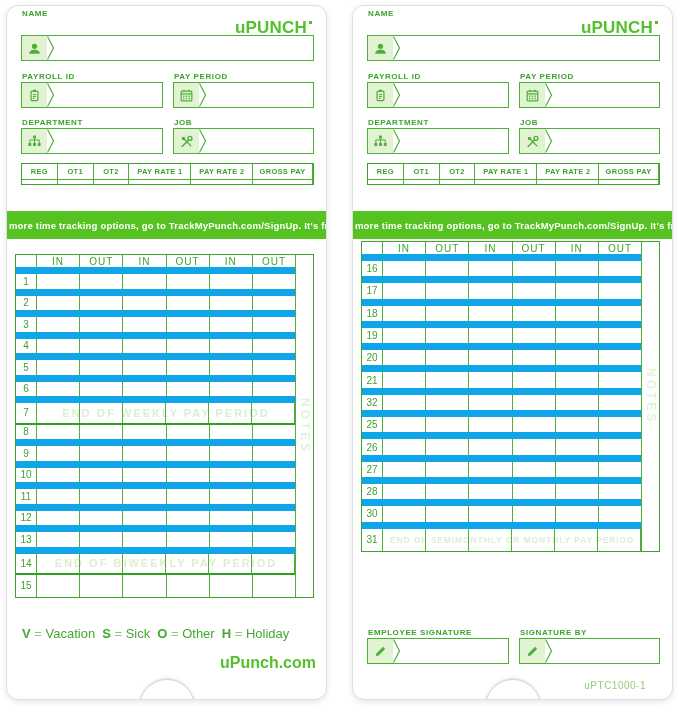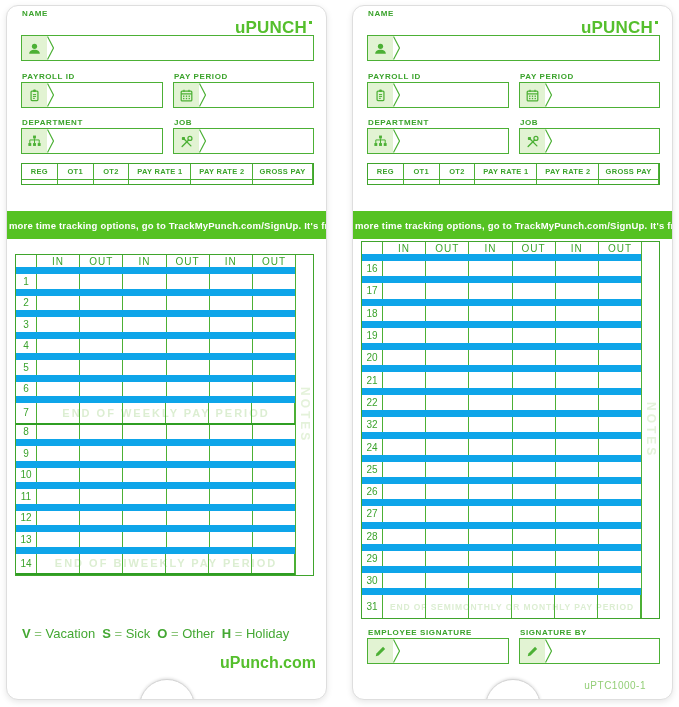--- a/index.html
+++ b/index.html
@@ -376,20 +376,29 @@
           <div class="trow divider">
             <div class="tnum">14</div>
             <div class="tcell"></div>
             <div class="tcell"></div>
             <div class="tcell"></div>
             <div class="tcell"></div>
             <div class="tcell"></div>
             <div class="tcell"></div>
             <div class="wm">END OF BIWEEKLY PAY PERIOD</div>
           </div>
+          <div class="trow">
+            <div class="tnum">15</div>
+            <div class="tcell"></div>
+            <div class="tcell"></div>
+            <div class="tcell"></div>
+            <div class="tcell"></div>
+            <div class="tcell"></div>
+            <div class="tcell"></div>
+          </div>
         </div>
       <div class="tg-notes">
         <span class="notes-text">NOTES</span>
       </div>
     </div>
 
     <div class="legend"><span class="leg-item"><span class="leg-code">V</span><span class="leg-eq"> = </span><span>Vacation</span></span><span class="leg-item"><span class="leg-code">S</span><span class="leg-eq"> = </span><span>Sick</span></span><span class="leg-item"><span class="leg-code">O</span><span class="leg-eq"> = </span><span>Other</span></span><span class="leg-item"><span class="leg-code">H</span><span class="leg-eq"> = </span><span>Holiday</span></span></div>
     <div class="website">uPunch.com</div>
     <div class="notch"></div>
   </div>
@@ -561,47 +570,29 @@
           <div class="trow">
             <div class="tnum">21</div>
             <div class="tcell"></div>
             <div class="tcell"></div>
             <div class="tcell"></div>
             <div class="tcell"></div>
             <div class="tcell"></div>
             <div class="tcell"></div>
           </div>
           <div class="trow">
-            <div class="tnum">22</div>
-            <div class="tcell"></div>
-            <div class="tcell"></div>
-            <div class="tcell"></div>
-            <div class="tcell"></div>
-            <div class="tcell"></div>
-            <div class="tcell"></div>
-          </div>
-          <div class="trow">
             <div class="tnum">32</div>
             <div class="tcell"></div>
             <div class="tcell"></div>
             <div class="tcell"></div>
             <div class="tcell"></div>
             <div class="tcell"></div>
             <div class="tcell"></div>
           </div>
           <div class="trow">
-            <div class="tnum">24</div>
-            <div class="tcell"></div>
-            <div class="tcell"></div>
-            <div class="tcell"></div>
-            <div class="tcell"></div>
-            <div class="tcell"></div>
-            <div class="tcell"></div>
-          </div>
-          <div class="trow">
             <div class="tnum">25</div>
             <div class="tcell"></div>
             <div class="tcell"></div>
             <div class="tcell"></div>
             <div class="tcell"></div>
             <div class="tcell"></div>
             <div class="tcell"></div>
           </div>
           <div class="trow">
             <div class="tnum">26</div>
@@ -616,29 +607,20 @@
             <div class="tnum">27</div>
             <div class="tcell"></div>
             <div class="tcell"></div>
             <div class="tcell"></div>
             <div class="tcell"></div>
             <div class="tcell"></div>
             <div class="tcell"></div>
           </div>
           <div class="trow">
             <div class="tnum">28</div>
-            <div class="tcell"></div>
-            <div class="tcell"></div>
-            <div class="tcell"></div>
-            <div class="tcell"></div>
-            <div class="tcell"></div>
-            <div class="tcell"></div>
-          </div>
-          <div class="trow">
-            <div class="tnum">29</div>
             <div class="tcell"></div>
             <div class="tcell"></div>
             <div class="tcell"></div>
             <div class="tcell"></div>
             <div class="tcell"></div>
             <div class="tcell"></div>
           </div>
           <div class="trow">
             <div class="tnum">30</div>
             <div class="tcell"></div>

